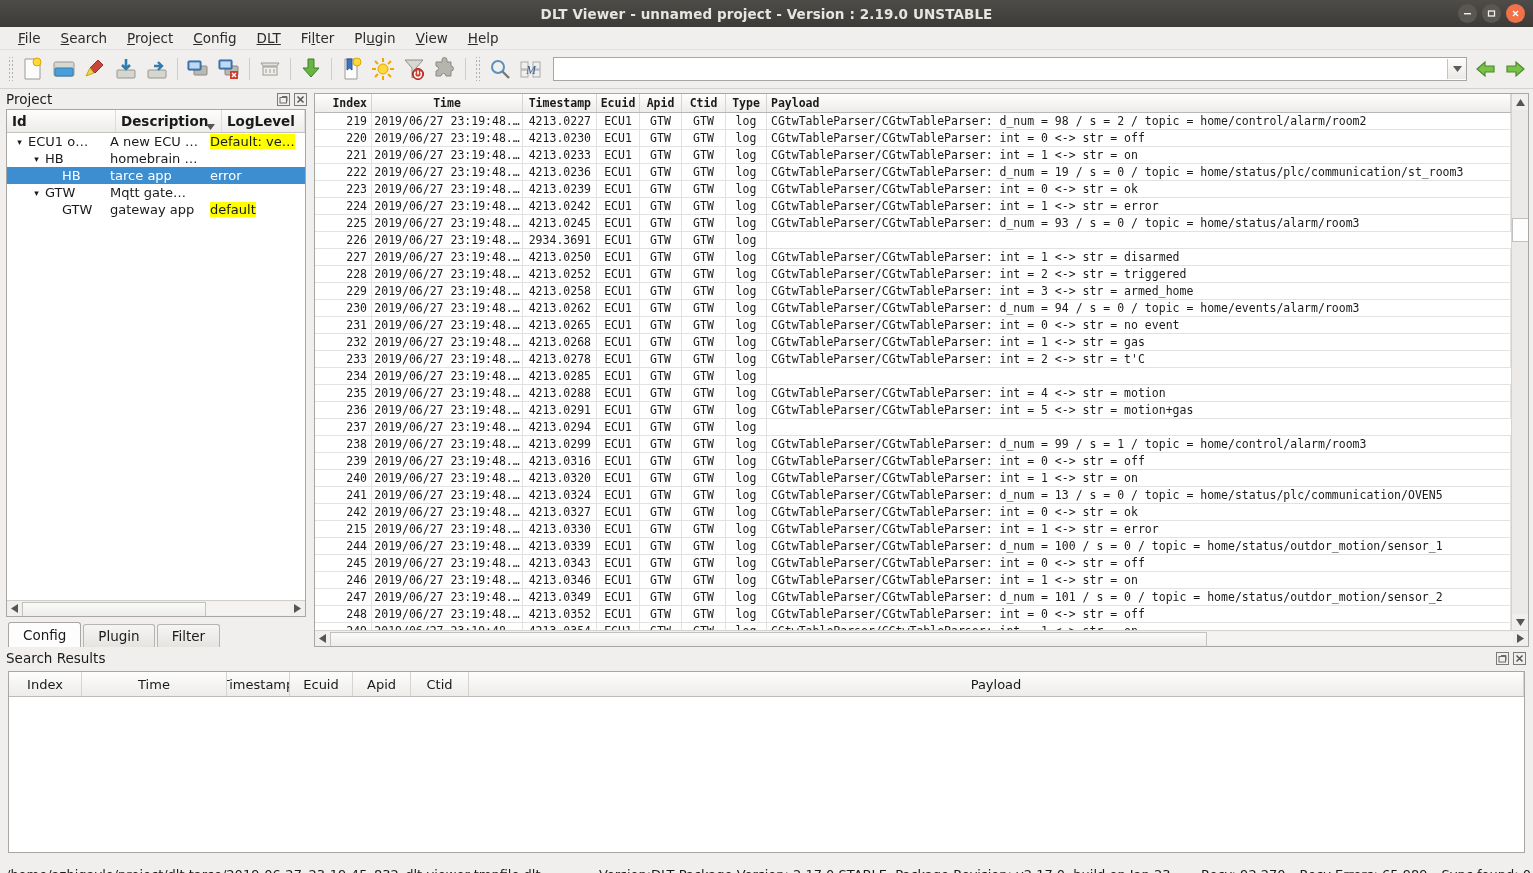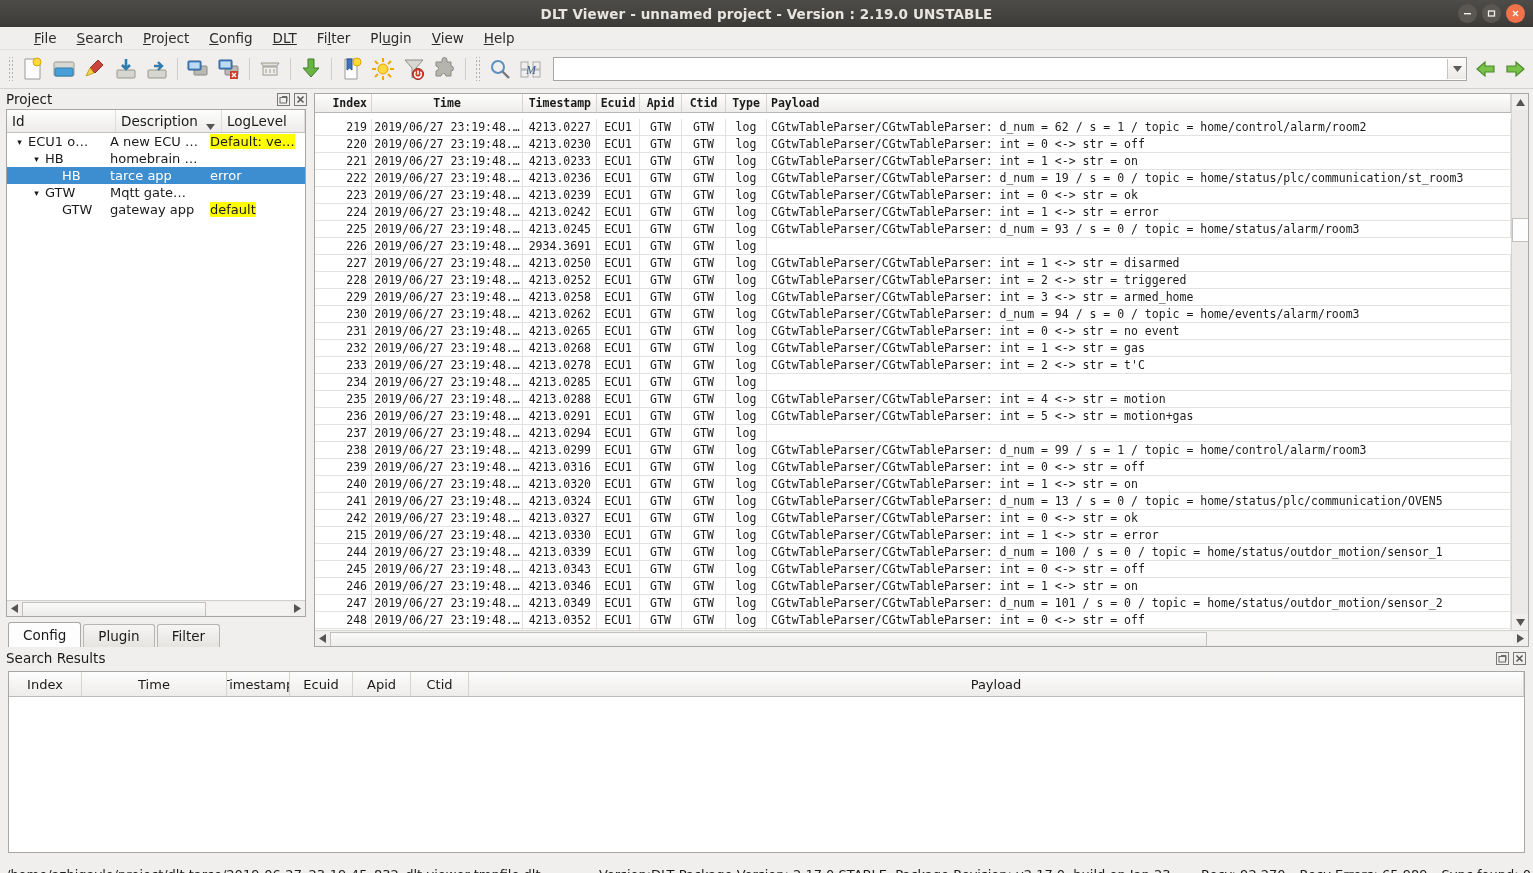--- a/index.html
+++ b/index.html
@@ -23,21 +23,21 @@
     letter-spacing: .1px;
   }
   .wincontrols { position: absolute; right: 8px; top: 4px; display: flex; gap: 5px; }
   .wbtn { width: 19px; height: 19px; border-radius: 50%; background: #5a5753;
           display: flex; align-items: center; justify-content: center; }
   .wbtn.close { background: #f0724a; }
   .wbtn svg { display: block; }
   
   .menubar {
     height: 22px; background: #f0efee; display: flex; align-items: center;
-    padding-left: 24px; border-bottom: 1px solid #e2e0de;
+    padding-left: 8px; border-bottom: 1px solid #e2e0de;
   }
   .menu-item { padding: 2px 10px; font-size: 13.5px; color: #2b2b2b; cursor: default; }
   .menu-item u { text-decoration: underline; }
   
   .toolbar {
     height: 38px; background: #f0efee; display: flex; align-items: center;
     padding: 0 4px; border-bottom: 1px solid #d4d2cf; gap: 1px;
   }
   .grip { width: 7px; height: 24px; margin: 0 3px;
     background-image: radial-gradient(circle, #b3b0ac 1px, transparent 1px);
@@ -61,21 +61,21 @@
   .dock-title { height: 20px; display: flex; align-items: center; padding: 0 4px 0 6px;
                 font-size: 13.5px; }
   .dock-title .lbl { flex: 1; }
   .dock-btn { width: 15px; height: 15px; display: flex; align-items: center; justify-content: center;
               margin-left: 2px; }
   .tree-wrap { flex: 1; margin: 0 6px 0 6px; border: 1px solid #a9a7a4; background: #fff;
                display: flex; flex-direction: column; overflow: hidden; }
   .tree-head { display: flex; height: 22px; background: linear-gradient(180deg,#fdfdfd,#eeecea);
                border-bottom: 1px solid #c5c3c0; font-size: 13.5px; }
   .tree-head div { display: flex; align-items: center; padding-left: 5px;
-                   border-right: 1px solid #dedcda; }
+                   border-right: 1px solid #dedcda; font-weight: bold; }
   .th-id { width: 103px; }
   .th-desc { width: 100px; position: relative; }
   .th-desc .sortmark { position: absolute; right: 6px; top: 7px; }
   .th-log { flex: 1; }
   .tree-body { flex: 1; overflow: hidden; }
   .trow { display: flex; height: 17px; align-items: center; font-size: 13px; }
   .trow.sel { background: #3c8ed0; color: #fff; }
   .tc-id { width: 103px; display: flex; align-items: center; }
   .tc-desc { width: 100px; overflow: hidden; white-space: nowrap; }
   .tc-log { flex: 1; overflow: hidden; white-space: nowrap; }
@@ -97,21 +97,21 @@
   .table-frame { flex: 1; border: 1px solid #a9a7a4; background: #fff;
                  display: flex; flex-direction: column; overflow: hidden; }
   .tbl-scrollrow { flex: 1; display: flex; overflow: hidden; }
   .tbl-main { flex: 1; display: flex; flex-direction: column; overflow: hidden; }
   .lg-head { display: flex; height: 18px; background: linear-gradient(180deg,#fefefe,#eeecea);
              border-bottom: 1px solid #b9b7b4; font-family: "DejaVu Sans Mono","Liberation Mono",monospace;
              font-size: 11.5px; font-weight: bold; }
   .lg-head div { display: flex; align-items: center; justify-content: center;
                  border-right: 1px solid #d6d4d1; }
   .lg-body { flex: 1; overflow: hidden; font-family: "DejaVu Sans Mono","Liberation Mono",monospace;
-             font-size: 11.5px; margin-top: 6px; }
+             font-size: 11.5px; }
   .lg-row { display: flex; height: 16px; border-bottom: 1px solid #e4e2e0; align-items: center; }
   .lg-row div { border-right: 1px solid #e4e2e0; height: 16px; display: flex; align-items: center;
                 overflow: hidden; white-space: nowrap; }
   .c-index { width: 52px; justify-content: flex-end !important; padding-right: 4px; }
   .c-time { width: 150px; justify-content: center !important; }
   .c-ts { width: 68px; justify-content: flex-end !important; padding-right: 5px; }
   .c-ecu { width: 42px; justify-content: center !important; }
   .c-apid { width: 41px; justify-content: center !important; }
   .c-ctid { width: 43px; justify-content: center !important; }
   .c-type { width: 40px; justify-content: center !important; }
@@ -429,21 +429,21 @@
           </div>
           <div class="lg-body" id="log-body">
               <div class="lg-row">
                 <div class="c-index">219</div>
                 <div class="c-time">2019/06/27 23:19:48.…</div>
                 <div class="c-ts">4213.0227</div>
                 <div class="c-ecu">ECU1</div>
                 <div class="c-apid">GTW</div>
                 <div class="c-ctid">GTW</div>
                 <div class="c-type">log</div>
-                <div class="c-pay">CGtwTableParser/CGtwTableParser: d_num = 62 / s = 1 / topic = home/control/alarm/room2</div>
+                <div class="c-pay">CGtwTableParser/CGtwTableParser: d_num = 98 / s = 2 / topic = home/control/alarm/room2</div>
               </div>
               <div class="lg-row">
                 <div class="c-index">220</div>
                 <div class="c-time">2019/06/27 23:19:48.…</div>
                 <div class="c-ts">4213.0230</div>
                 <div class="c-ecu">ECU1</div>
                 <div class="c-apid">GTW</div>
                 <div class="c-ctid">GTW</div>
                 <div class="c-type">log</div>
                 <div class="c-pay">CGtwTableParser/CGtwTableParser: int = 0 &lt;-&gt; str = off</div>

